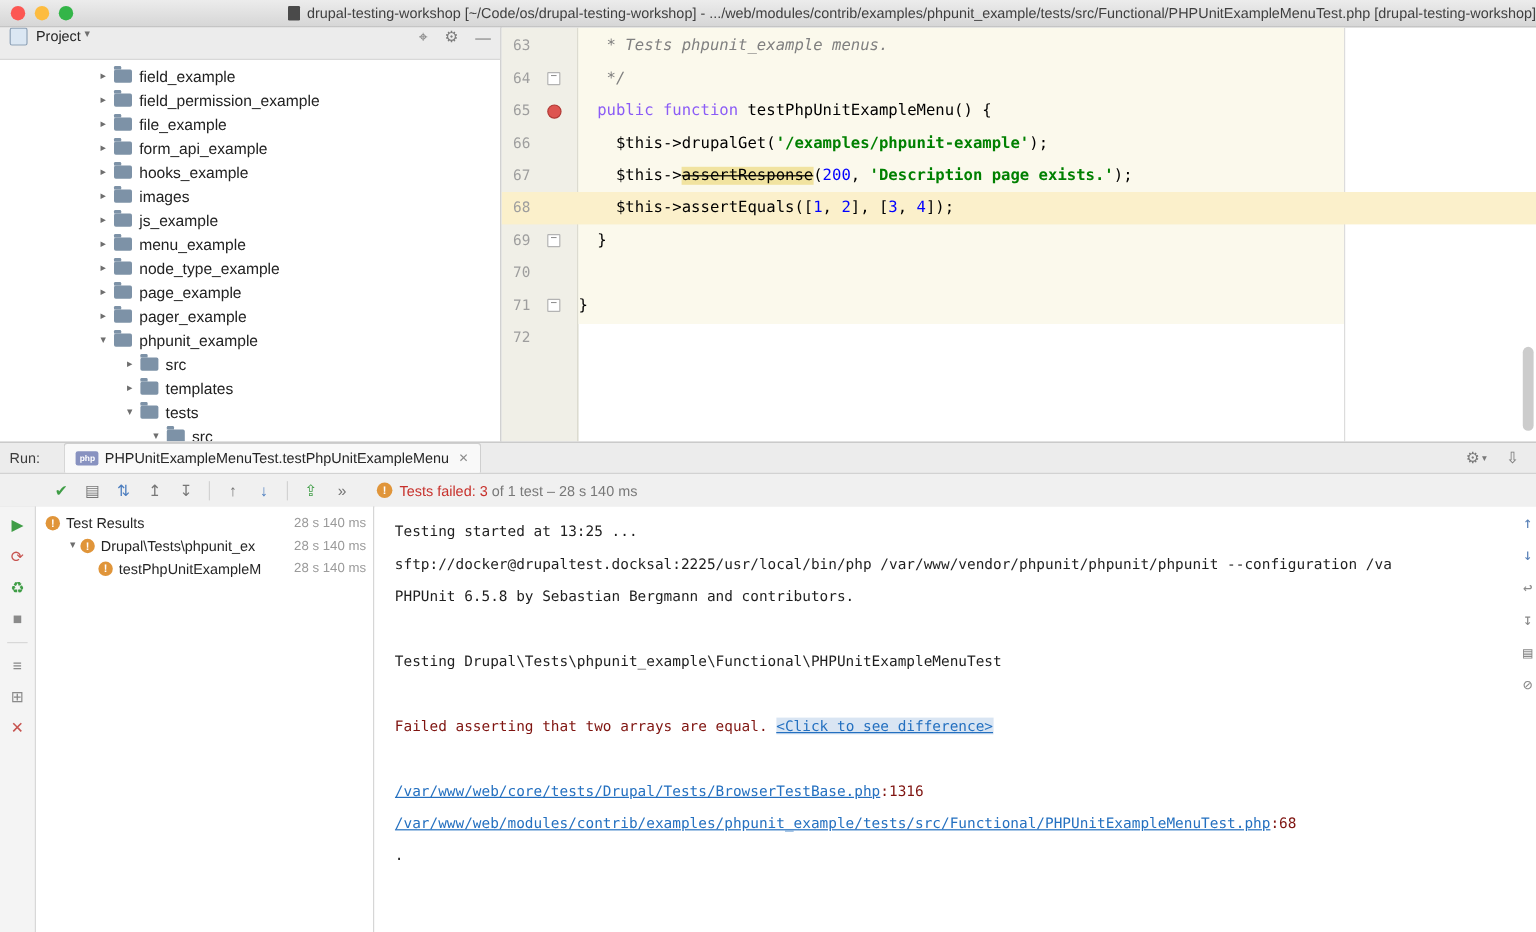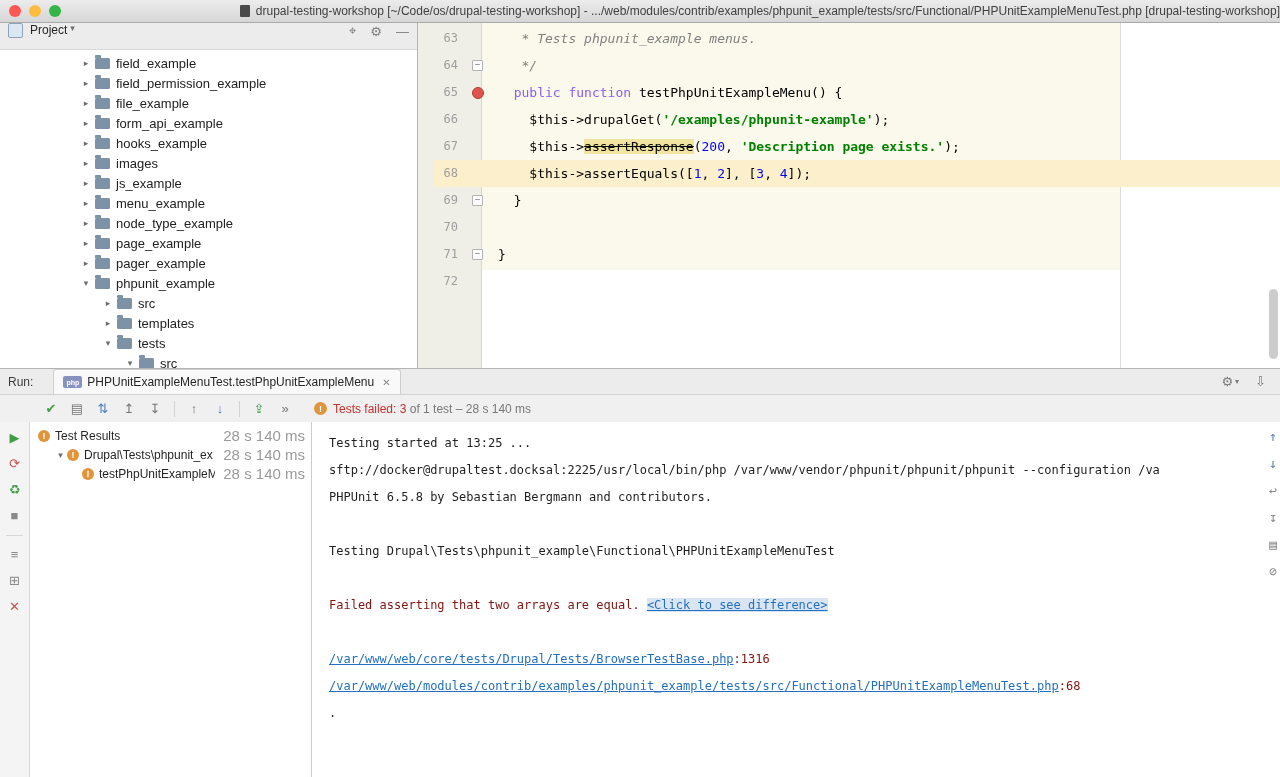--- a/index.html
+++ b/index.html
@@ -35,21 +35,21 @@
                margin:0 6px 0 2px;flex:none;}
   .folder-icon::before{content:"";position:absolute;top:-3px;left:0;width:6px;height:3px;
                        background:#7d92a7;border-radius:1px 1px 0 0;}
 
   
   .editor{position:absolute;left:418px;top:23px;right:0;height:345px;background:#fff;overflow:hidden;}
   .gutter-bg{position:absolute;left:0;top:0;width:63px;height:100%;background:#f0efe7;
              border-right:1px solid #d8d6ca;}
   .scope-bg{position:absolute;left:64px;top:0;width:638px;height:247px;background:#fbf9ec;}
   .margin-line{position:absolute;left:702px;top:0;width:1px;height:100%;background:#dcdcdc;}
-  .code-rows{position:absolute;left:16px;top:2px;right:0;}
+  .code-rows{position:absolute;left:0;top:2px;right:0;}
   .code-row{height:27px;line-height:27px;display:flex;white-space:pre;
             font-family:"DejaVu Sans Mono","Liberation Mono",monospace;font-size:13px;color:#000;}
   .code-row.hl{background:#fbf0cb;}
   .ln{width:24px;text-align:right;color:#9e9e9e;font-size:12px;flex:none;}
   .gut-mid{width:39px;flex:none;display:flex;align-items:center;justify-content:center;}
   .fold-box{width:9px;height:9px;border:1px solid #b3b3b3;background:#fff;font-size:9px;line-height:7px;
             color:#7d7d7d;text-align:center;border-radius:1px;}
   .fail-dot{width:10px;height:10px;border-radius:50%;background:#dd5450;border:1px solid #b23a36;}
   .code{padding-left:1px;}
   .cm{color:#808080;font-style:italic;margin-top:12px;}
@@ -97,21 +97,21 @@
 
   .test-pane{width:281px;border-right:1px solid #cccccc;position:relative;flex:none;background:#fff;
              padding-top:4px;overflow:hidden;}
   .test-row{height:19px;display:flex;align-items:center;font-size:12px;color:#262626;
             white-space:nowrap;overflow:hidden;}
   .test-row .tree-arrow{width:13px;}
   .err-badge{width:12px;height:12px;border-radius:50%;background:#e0953a;color:#fff;font-size:9px;
              font-weight:bold;display:inline-flex;align-items:center;justify-content:center;
              margin-right:5px;flex:none;}
   .t-label{overflow:hidden;min-width:0;}
-  .t-time{margin-left:auto;color:#9a9a9a;font-size:15px;padding:0 6px 0 8px;flex:none;}
+  .t-time{margin-left:auto;color:#9a9a9a;font-size:11px;padding:0 6px 0 8px;flex:none;}
 
   .console-pane{flex:1;position:relative;background:#fff;overflow:hidden;
                 font-family:"DejaVu Sans Mono","Liberation Mono",monospace;font-size:12px;}
   .console-lines{position:absolute;left:17px;top:8px;right:34px;}
   .console-line{height:27px;line-height:27px;white-space:pre;overflow:hidden;}
   .c-out{color:#1f1f1f;}
   .c-err{color:#7f1410;}
   .c-link{color:#2470c0;text-decoration:underline;}
   .c-difflink{color:#2470c0;text-decoration:underline;background:#d9e5f3;}
   .console-side{position:absolute;right:3px;top:8px;display:flex;flex-direction:column;align-items:center;

